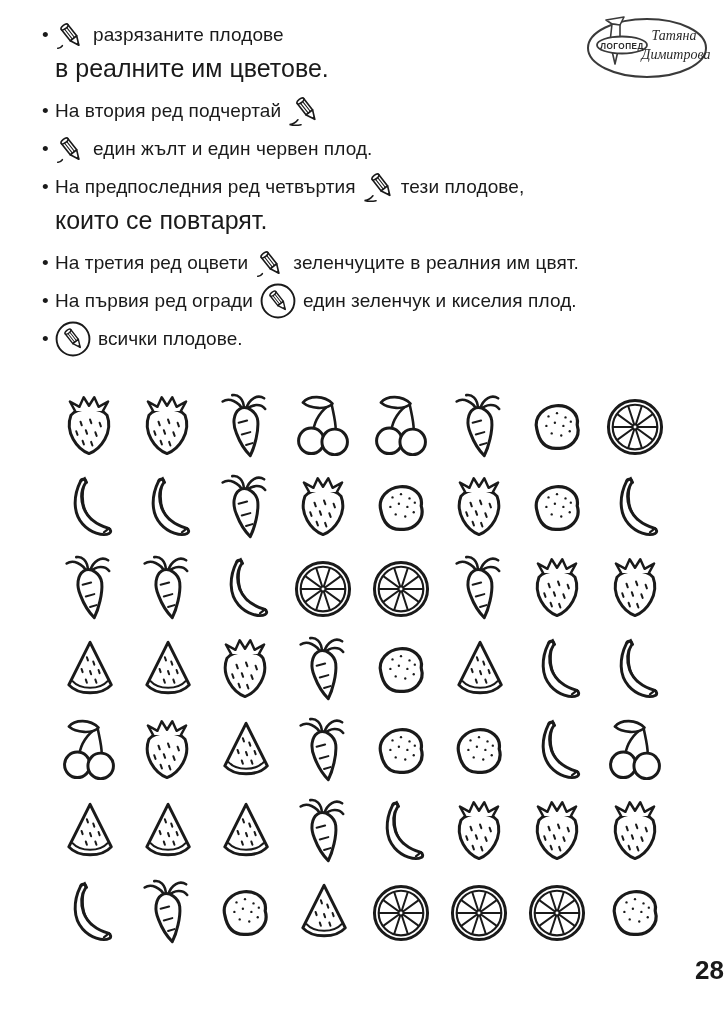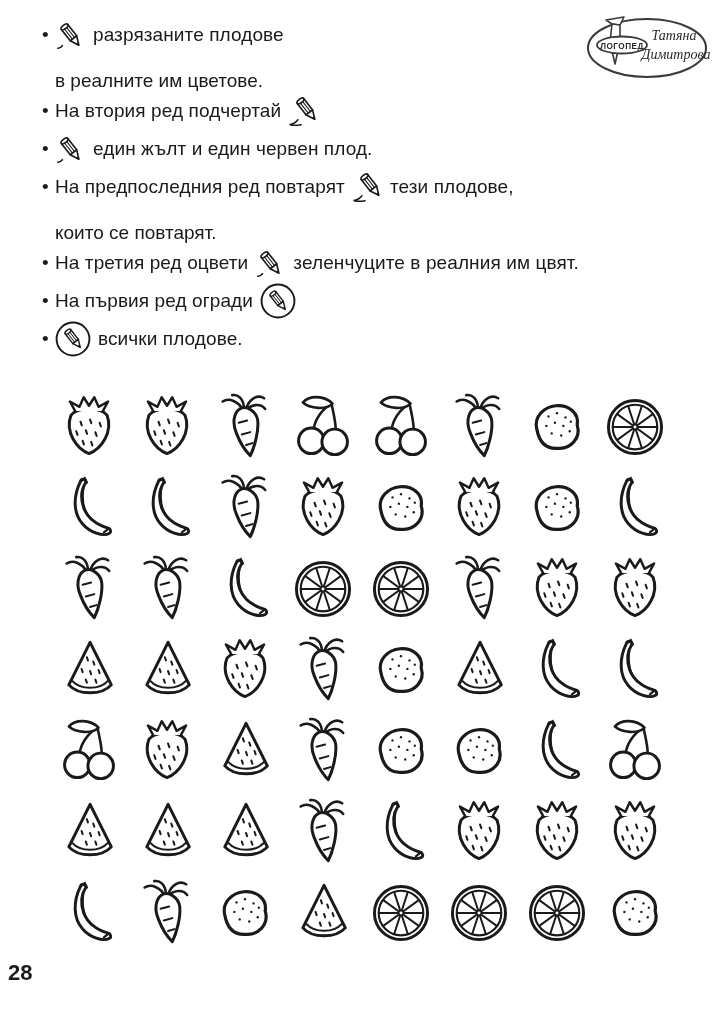--- a/index.html
+++ b/index.html
@@ -22,38 +22,38 @@
     display:flex;align-items:center;
     min-height:38px;
     font-size:19px;
     letter-spacing:.1px;
     white-space:nowrap;
   }
   .instr-line .bullet{width:13px;font-size:19px;}
   .instr-line .pre{margin-right:7px;}
   .instr-line .post{margin-left:7px;}
   .instr-cont{
-    display:flex;align-items:flex-end;
-    min-height:38px;font-size:19px;
+    display:flex;align-items:flex-start;
+    min-height:38px;font-size:25px;
     padding-left:13px;white-space:nowrap;
   }
   .pencil-svg{width:31px;height:31px;flex:0 0 auto;}
   .pencil-svg.circled{width:36px;height:36px;}
   
   .grid{
     position:absolute;left:50px;top:386px;width:624px;
     display:grid;grid-template-rows:repeat(7,81px);
   }
   .grid-row{display:grid;grid-template-columns:repeat(8,1fr);}
   .cell{display:flex;align-items:center;justify-content:center;}
   .fruit-svg{width:68px;height:68px;}
   
   .page-number{
-    position:absolute;left:8px;right:0;bottom:38px;
-    text-align:left;font-size:22px;font-weight:bold;
+    position:absolute;left:0;right:0;bottom:38px;
+    text-align:right;font-size:26px;font-weight:bold;
   }
 </style>
 </head>
 <body>
 
 <svg width="0" height="0" style="position:absolute" aria-hidden="true">
   <defs>
     <g id="pencil-core" fill="#ffffff" stroke="#1a1a1a" stroke-width="1.7" stroke-linejoin="round" stroke-linecap="round">
       <g transform="rotate(-38 16 15)">
         <path d="M11.8,5 L11.8,20 L20.2,20 L20.2,5"></path>
@@ -172,21 +172,21 @@
       </div>
       <div class="instr-line">
         <span class="bullet">•</span>
         <svg class="pencil-svg">
           <use href="#sym-pencil"></use>
         </svg>
         <span class="post">един жълт и един червен плод.</span>
       </div>
       <div class="instr-line">
         <span class="bullet">•</span>
-        <span class="pre">На предпоследния ред повтарят</span>
+        <span class="pre">На предпоследния ред четвъртия</span>
         <svg class="pencil-svg">
           <use href="#sym-pencil-underline"></use>
         </svg>
         <span class="post">тези плодове,</span>
       </div>
       <div class="instr-cont">
         <span>които се повтарят.</span>
       </div>
       <div class="instr-line">
         <span class="bullet">•</span>
@@ -195,20 +195,21 @@
           <use href="#sym-pencil"></use>
         </svg>
         <span class="post">зеленчуците в реалния им цвят.</span>
       </div>
       <div class="instr-line">
         <span class="bullet">•</span>
         <span class="pre">На първия ред огради</span>
         <svg class="pencil-svg circled">
           <use href="#sym-pencil-circle"></use>
         </svg>
+        <span class="post">един зеленчук и киселия плод.</span>
       </div>
       <div class="instr-line">
         <span class="bullet">•</span>
         <svg class="pencil-svg circled">
           <use href="#sym-pencil-circle"></use>
         </svg>
         <span class="post">всички плодове.</span>
       </div>
     </div>
 

